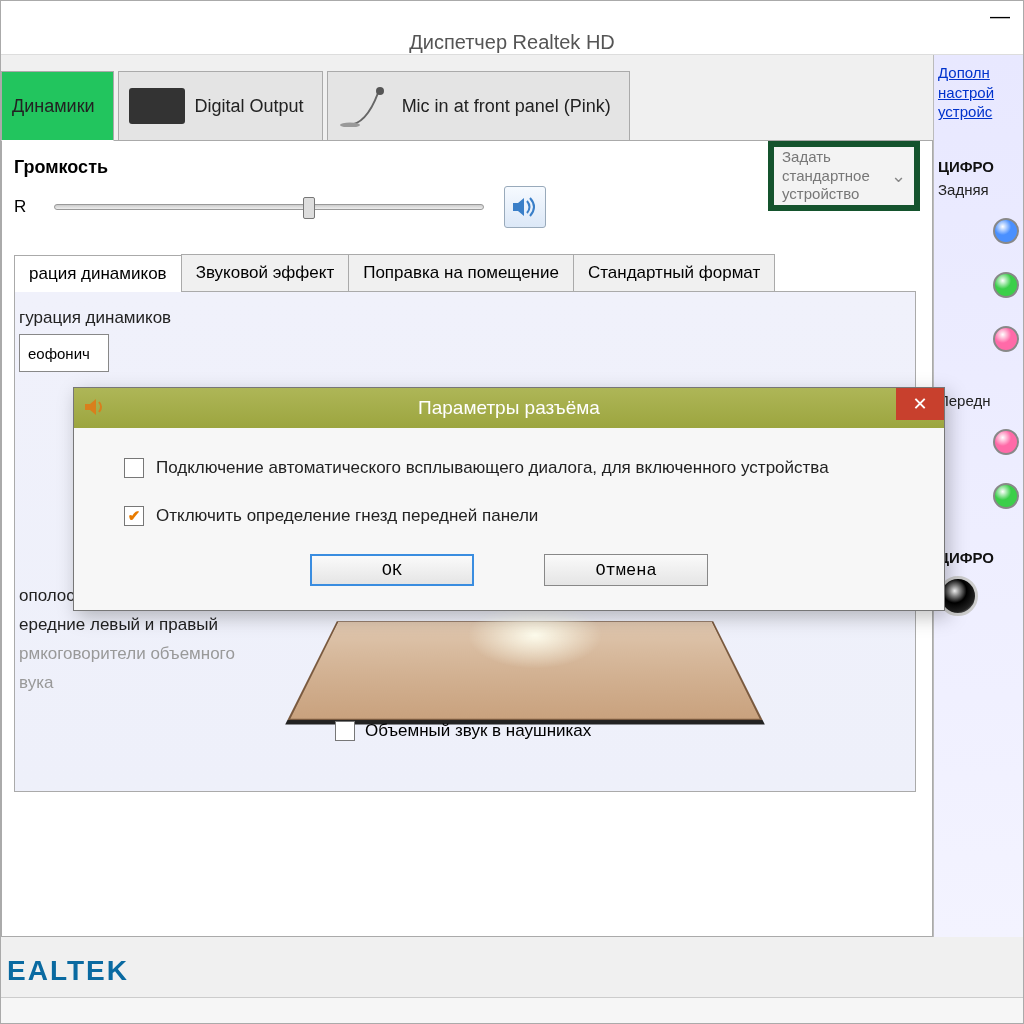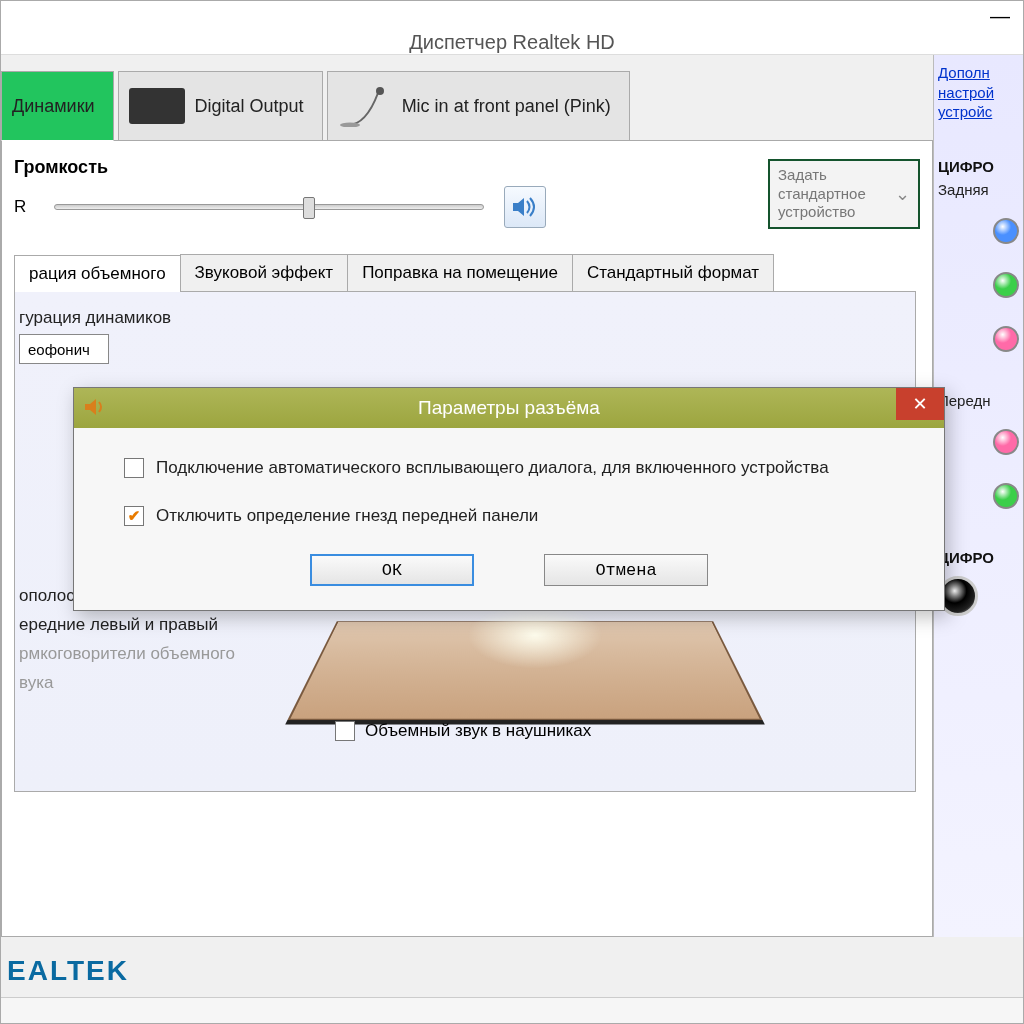--- a/index.html
+++ b/index.html
@@ -25,31 +25,31 @@
   .device-tabs { display:flex; margin:16px 0 0 0; align-items:flex-end; }
   .device-tab { height:70px; display:flex; align-items:center; padding:0 18px 0 10px; gap:10px; background:#e4e4e4; border:1px solid #aaa; margin-right:4px; font-size:18px; color:#222;}
   .device-tab.active { background:#22c55e; border-bottom:1px solid #fff; position:relative; z-index:2;}
   .panel { background:#fff; border:1px solid #aaa; margin-top:-1px; flex:1; position:relative; padding:16px 16px 16px 12px; }
 
   .vol-label { font-weight:bold; font-size:18px; margin-left:0px; }
   .vol-row { display:flex; align-items:center; gap:20px; margin:8px 0 26px 0;}
   .slider-track { position:relative; width:430px; height:6px; background:linear-gradient(#ccc,#eee); border:1px solid #999; border-radius:3px; }
   .slider-thumb { position:absolute; top:-8px; width:12px; height:22px; background:#ddd; border:1px solid #777; border-radius:2px;}
   .mute-btn { width:42px; height:42px; background:linear-gradient(#f6faff,#dce8f7); border:1px solid #9ab; display:flex; align-items:center; justify-content:center; border-radius:3px;}
-  .default-btn { position:absolute; right:12px; top:18px; width:152px; height:70px; background:#f3f3f3; border:2px solid #14532d; display:flex; align-items:center; padding:6px 8px; gap:4px; font-size:15px; color:#777; line-height:1.25;}
+  .default-btn { position:absolute; right:12px; top:0; width:152px; height:70px; background:#f3f3f3; border:6px solid #14532d; display:flex; align-items:center; padding:6px 8px; gap:4px; font-size:15px; color:#777; line-height:1.25;}
   .chev { width:18px; text-align:center; color:#888; font-size:18px;}
 
   
   .subtabs { display:flex; border-bottom:1px solid #aaa; margin-top:8px;}
   .subtab { padding:8px 14px; font-size:17px; border:1px solid #aaa; border-bottom:none; background:#f0f0f0; margin-right:-1px;}
   .subtab.active { background:#fff; position:relative; top:1px;}
 
   .config-area { background:linear-gradient(#f0f1fb,#eef0fa); border:1px solid #aaa; border-top:none; height:500px; position:relative; padding:16px 12px 12px 4px; }
   .cfg-label { font-size:17px; color:#222; }
-  .dropdown-stub { margin-top:6px; width:90px; height:30px; background:#fff; border:1px solid #888; display:flex; align-items:center; padding:0 8px; font-size:15px;}
+  .dropdown-stub { margin-top:6px; width:90px; height:38px; background:#fff; border:1px solid #888; display:flex; align-items:center; padding:0 8px; font-size:15px;}
   .opt-speakers { position:absolute; left:4px; top:290px; font-size:17px; color:#222; line-height:1.7; }
   .opt-grey { color:#999; }
 
   .surround-check { position:absolute; left:320px; bottom:50px; display:flex; align-items:center; gap:10px; font-size:17px;}
   .chk { width:20px; height:20px; border:1px solid #777; background:#fff; display:inline-flex; align-items:center; justify-content:center;}
   .chk.checked::after { content:"✔"; color:#E87B00; font-weight:bold; font-size:15px;}
 
   
   .stage { position:absolute; left:300px; top:238px; width:420px; height:230px; }
   .platform { width:420px; height:170px; background:linear-gradient(#e0c8b0,#c9a27e); transform:perspective(600px) rotateX(55deg); border:2px solid #7a5a3f; margin-top:50px; box-shadow:0 6px 0 #222;}
@@ -122,21 +122,21 @@
                 <path d="M16 6q5 6 0 12 M19 3q8 9 0 18" stroke="#3a7fc8" stroke-width="2" fill="none"></path>
               </svg>
           </div>
         </div>
         <div class="default-btn">
           <span>Задать стандартное устройство</span>
           <span class="chev">⌄</span>
         </div>
 
         <div class="subtabs">
-          <div class="subtab active"><span>рация объемного</span></div>
+          <div class="subtab active"><span>рация динамиков</span></div>
           <div class="subtab"><span>Звуковой эффект</span></div>
           <div class="subtab"><span>Поправка на помещение</span></div>
           <div class="subtab"><span>Стандартный формат</span></div>
         </div>
 
         <div class="config-area">
           <div class="cfg-label">гурация динамиков</div>
           <div class="dropdown-stub">
               <span>еофонич</span>
             </div>

